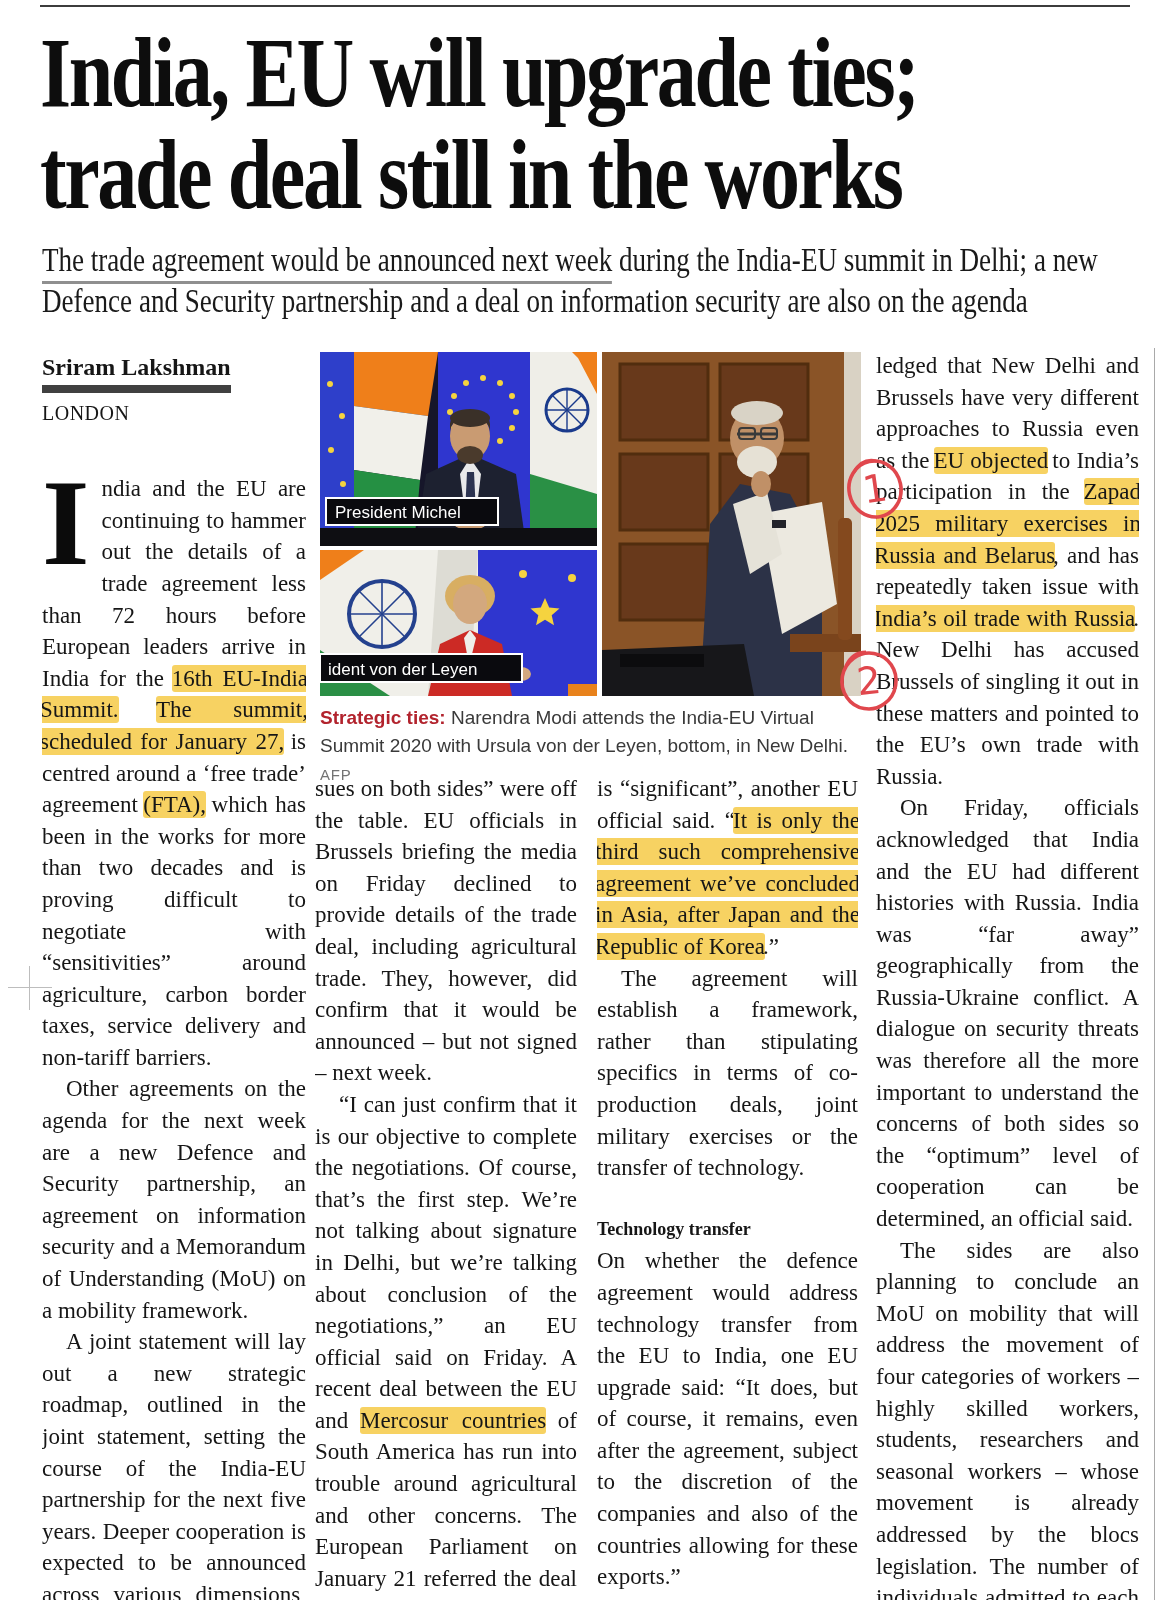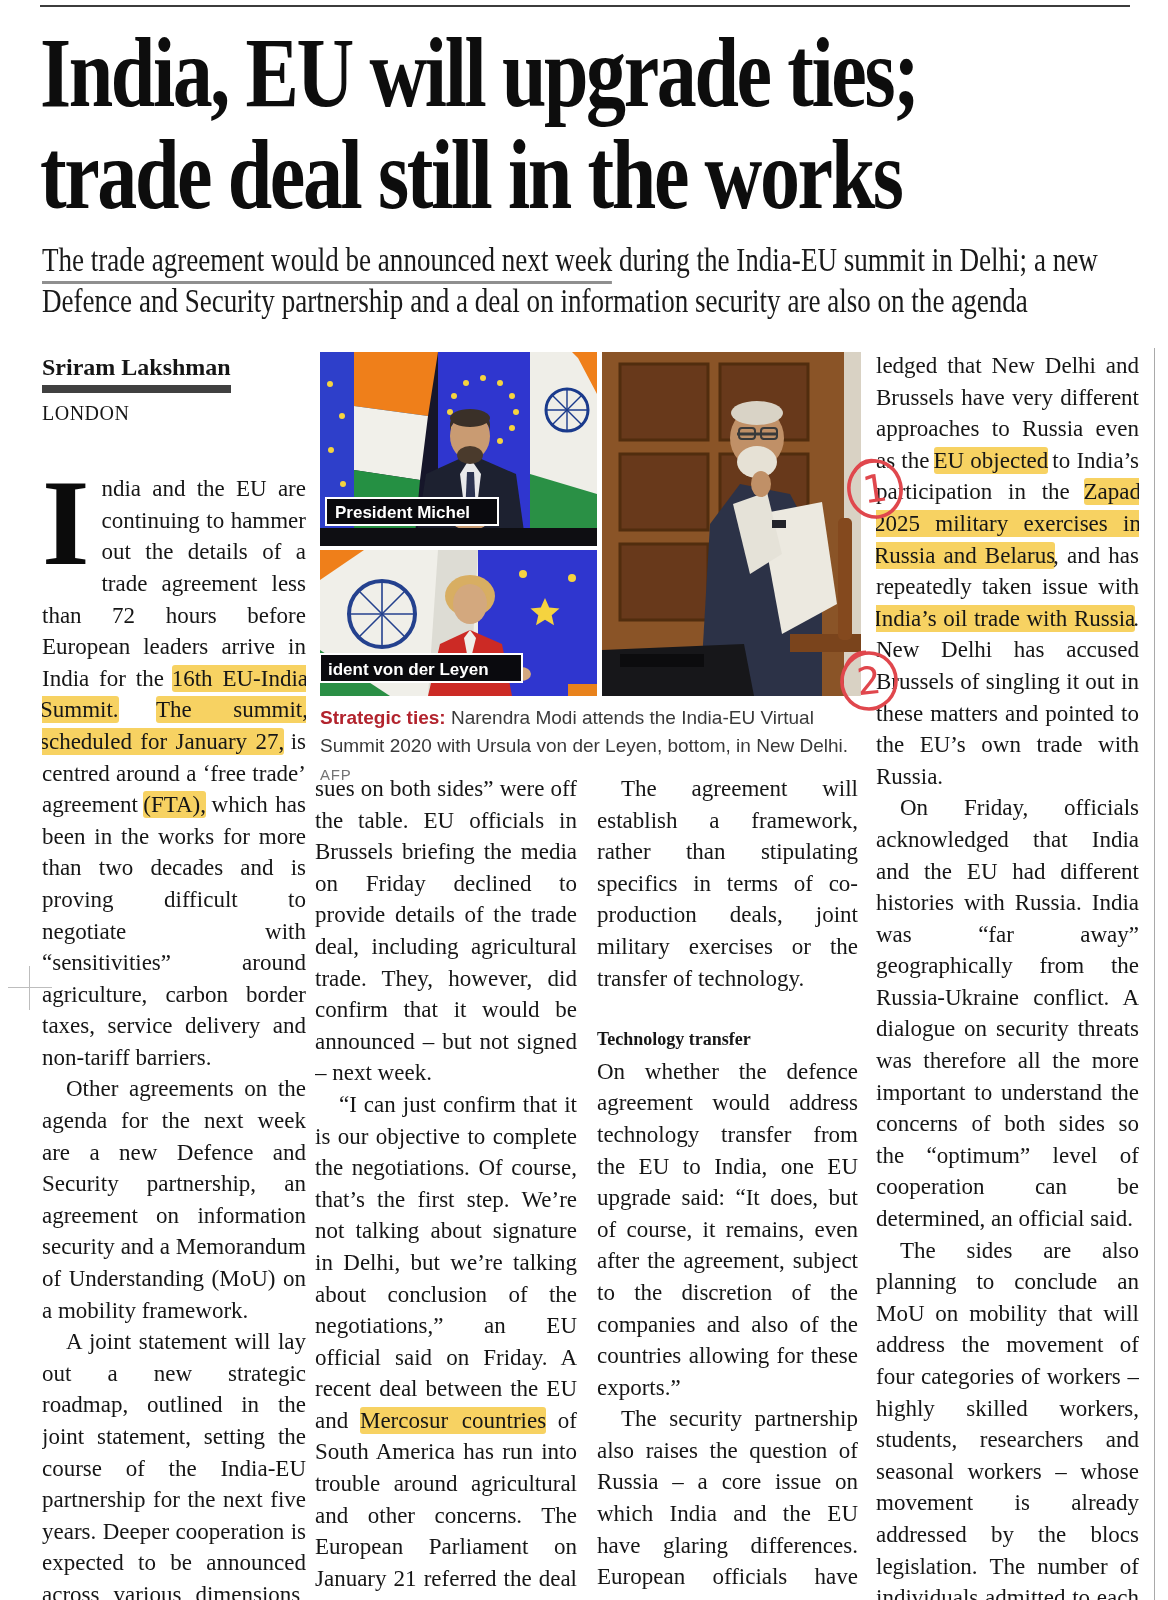--- a/index.html
+++ b/index.html
@@ -22,21 +22,21 @@
   #col2{left:315px;top:773px;width:262px;height:827px;}
   #col3{left:597px;top:773px;width:261px;height:827px;}
   #col4{left:876px;top:350px;width:263px;height:1250px;}
   .byline-name{font-weight:bold;font-size:24px;border-bottom:8px solid #404040;display:inline-block;padding-bottom:1px;}
   .byline-loc{font-size:20px;letter-spacing:.5px;margin-top:5px;}
   .byline-wrap{margin-bottom:44px;text-align:left;}
   .dropcap{float:left;font-weight:bold;font-size:122px;line-height:92px;padding:4px 12px 0 0;color:#0b0b0b;}
   .hl{background:var(--hl,#f7d262);border-radius:3px;box-decoration-break:clone;-webkit-box-decoration-break:clone;
       padding:1px 0;margin:-1px -2px;}
   
-  .photo{position:absolute;left:320px;top:352px;width:541px;height:344px;font-weight:bold;}
+  .photo{position:absolute;left:320px;top:352px;width:541px;height:344px;}
   .caption{position:absolute;left:320px;top:704px;width:545px;font-family:"Liberation Sans",sans-serif;
            font-size:19px;line-height:28px;color:#3a3a3a;text-align:left;}
   .caption .lead{font-weight:bold;color:var(--caprd,#b2232d);}
   .caption .credit{font-size:15px;color:#737373;letter-spacing:.8px;}
   
   .marker{position:absolute;width:66px;height:74px;}
   #marker1{left:842px;top:452px;}
   #marker2{left:836px;top:644px;}
   .vrule{position:absolute;left:1154px;top:348px;width:1px;height:1252px;background:#a9a9a9;}
   .cropmark-h{position:absolute;left:8px;top:987px;width:44px;height:1px;background:#bdbdbd;}
@@ -173,20 +173,21 @@
     </svg>
   </div>
 
   <div class="caption"><span class="lead">Strategic ties:</span><span> Narendra Modi attends the India-EU Virtual Summit 2020 with Ursula von der Leyen, bottom, in New Delhi. </span><span class="credit">AFP</span></div>
 
   <div class="col" id="col2">
       <p class="para">sues on both sides” were off the table. EU officials in Brussels briefing the media on Friday declined to provide details of the trade deal, including agricultural trade. They, however, did confirm that it would be announced – but not signed – next week.</p>
       <p class="para indent">“I can just confirm that it is our objective to complete the negotiations. Of course, that’s the first step. We’re not talking about signature in Delhi, but we’re talking about conclusion of the negotiations,” an EU official said on Friday. A recent deal between the EU and <span class="hl">Mercosur countries</span> of South America has run into trouble around agricultural and other concerns. The European Parliament on January 21 referred the deal to the highest EU court, potentially delaying its implementation.</p>
     </div>
   <div class="col" id="col3">
+      <p class="para">is “significant”, another EU official said. “<span class="hl">It is only the third such comprehensive agreement we’ve concluded in Asia, after Japan and the Republic of Korea</span>.”</p>
       <p class="para indent">The agreement will establish a framework, rather than stipulating specifics in terms of co-production deals, joint military exercises or the transfer of technology.</p>
       <h3>Technology transfer</h3>
       <p class="para">On whether the defence agreement would address technology transfer from the EU to India, one EU upgrade said: “It does, but of course, it remains, even after the agreement, subject to the discretion of the companies and also of the countries allowing for these exports.”</p>
       <p class="para indent">The security partnership also raises the question of Russia – a core issue on which India and the EU have glaring differences. European officials have more recently acknow-</p>
     </div>
   <div class="col" id="col4">
       <p class="para">ledged that New Delhi and Brussels have very different approaches to Russia even as the <span class="hl">EU objected</span> to India’s participation in the <span class="hl">Zapad 2025 military exercises in Russia and Belarus</span>, and has repeatedly taken issue with <span class="hl">India’s oil trade with Russia</span>. New Delhi has accused Brussels of singling it out in these matters and pointed to the EU’s own trade with Russia.</p>
       <p class="para indent">On Friday, officials acknowledged that India and the EU had different histories with Russia. India was “far away” geographically from the Russia-Ukraine conflict. A dialogue on security threats was therefore all the more important to understand the concerns of both sides so the “optimum” level of cooperation can be determined, an official said.</p>
       <p class="para indent">The sides are also planning to conclude an MoU on mobility that will address the movement of four categories of workers – highly skilled workers, students, researchers and seasonal workers – whose movement is already addressed by the blocs legislation. The number of individuals admitted to each EU country will be up to the country, an official said.</p>
     </div>

